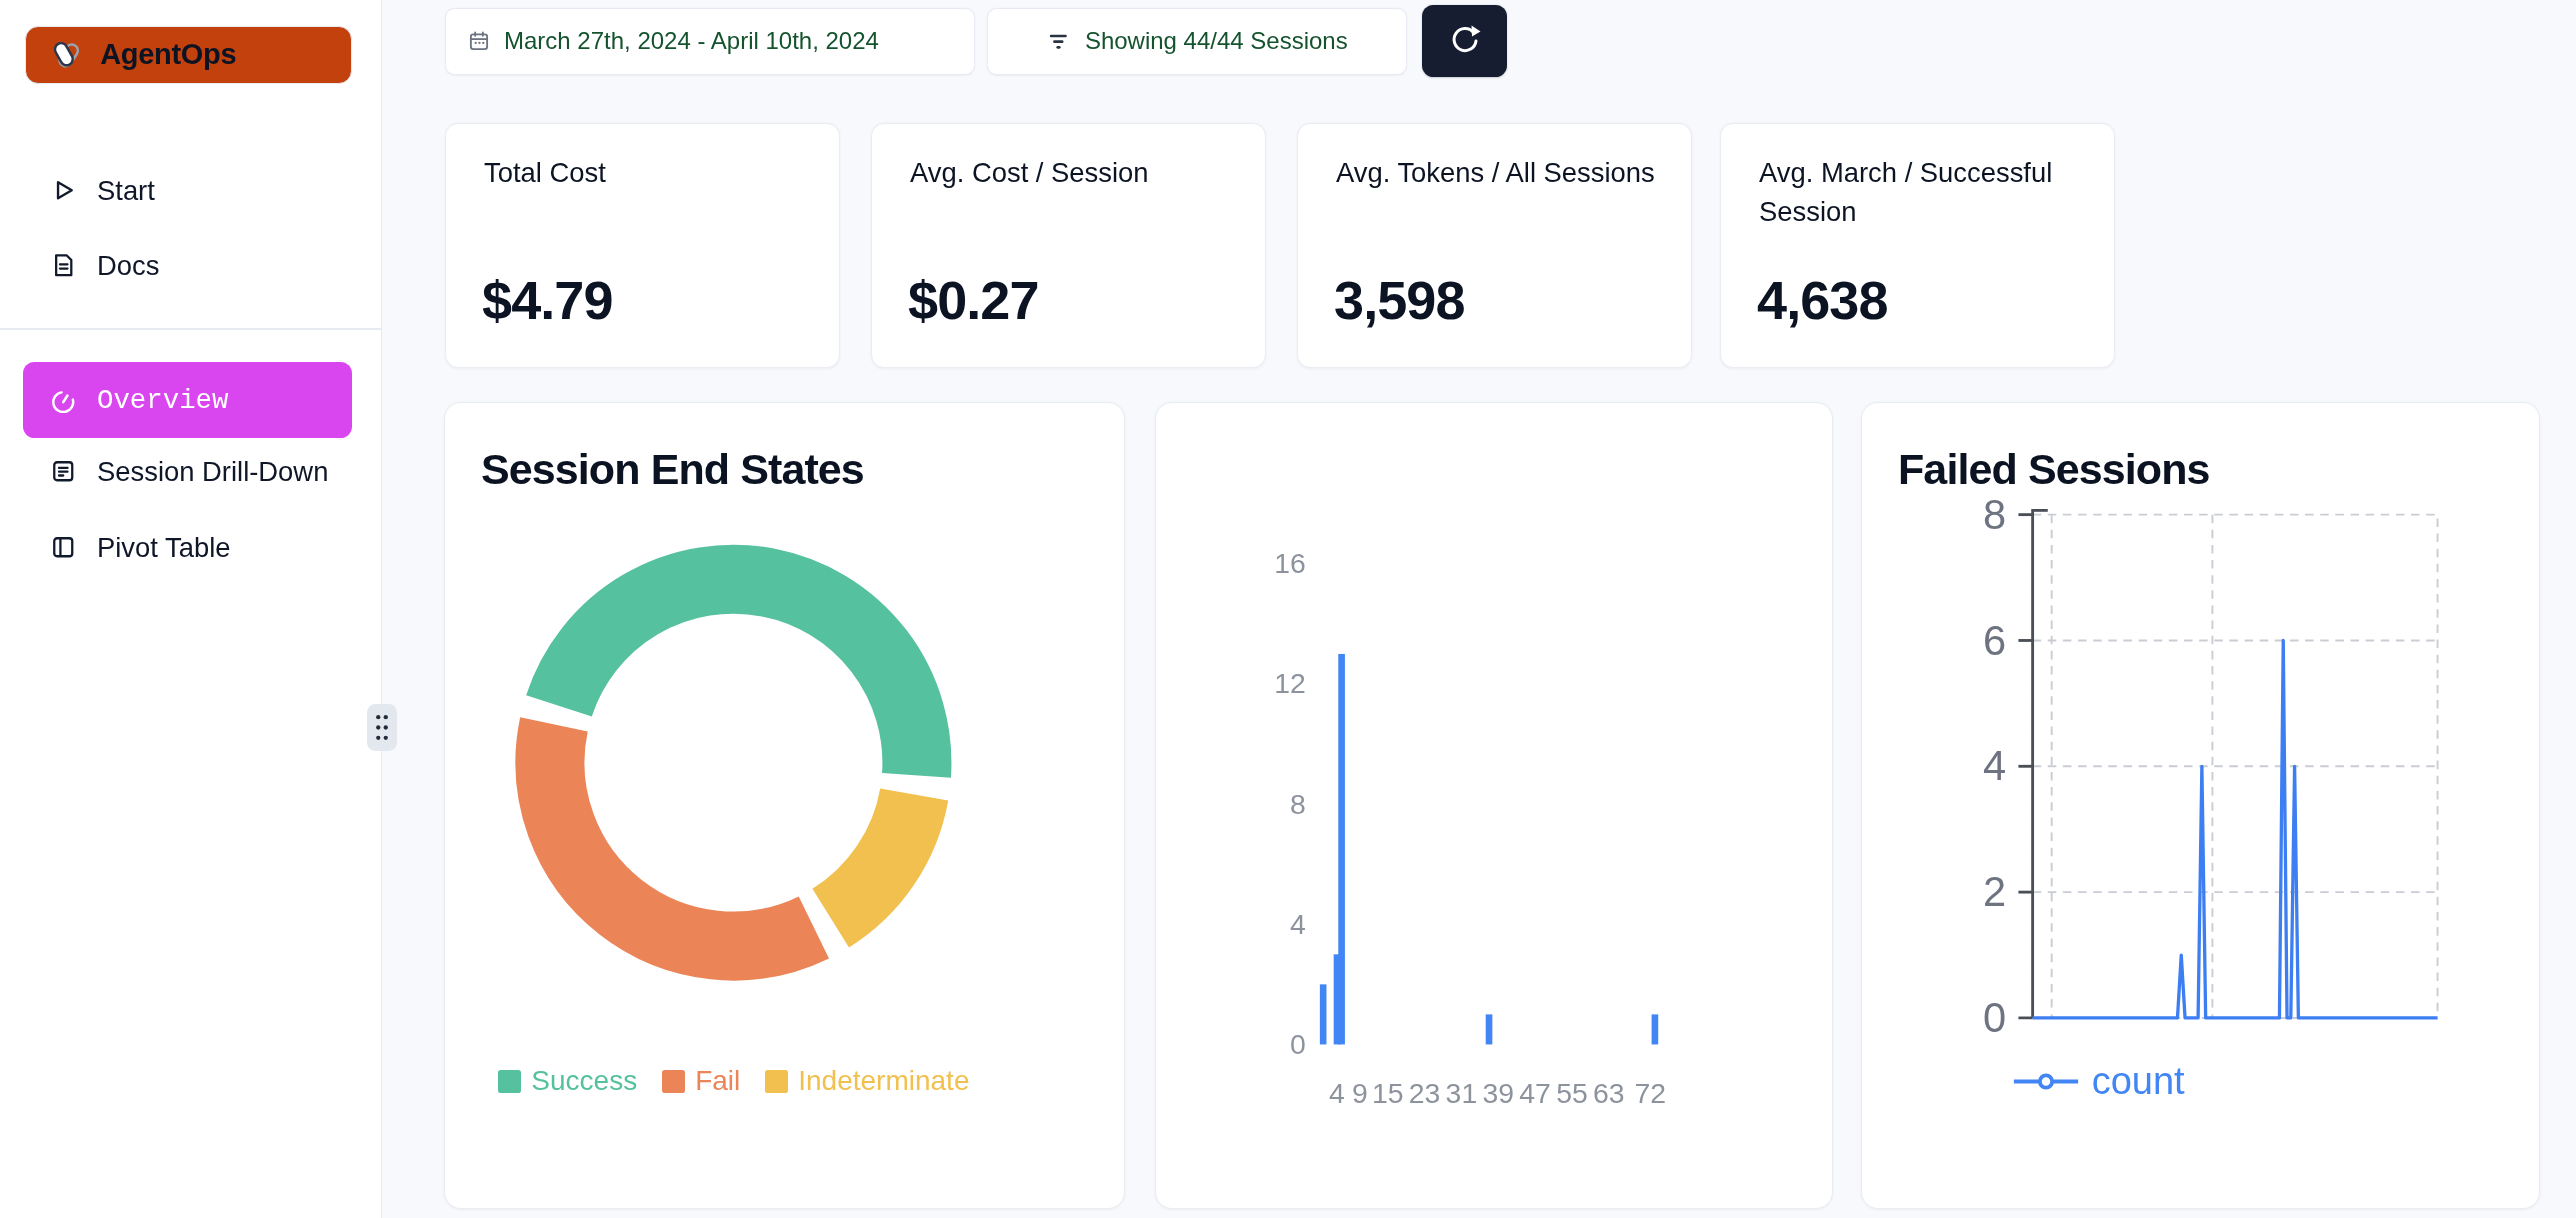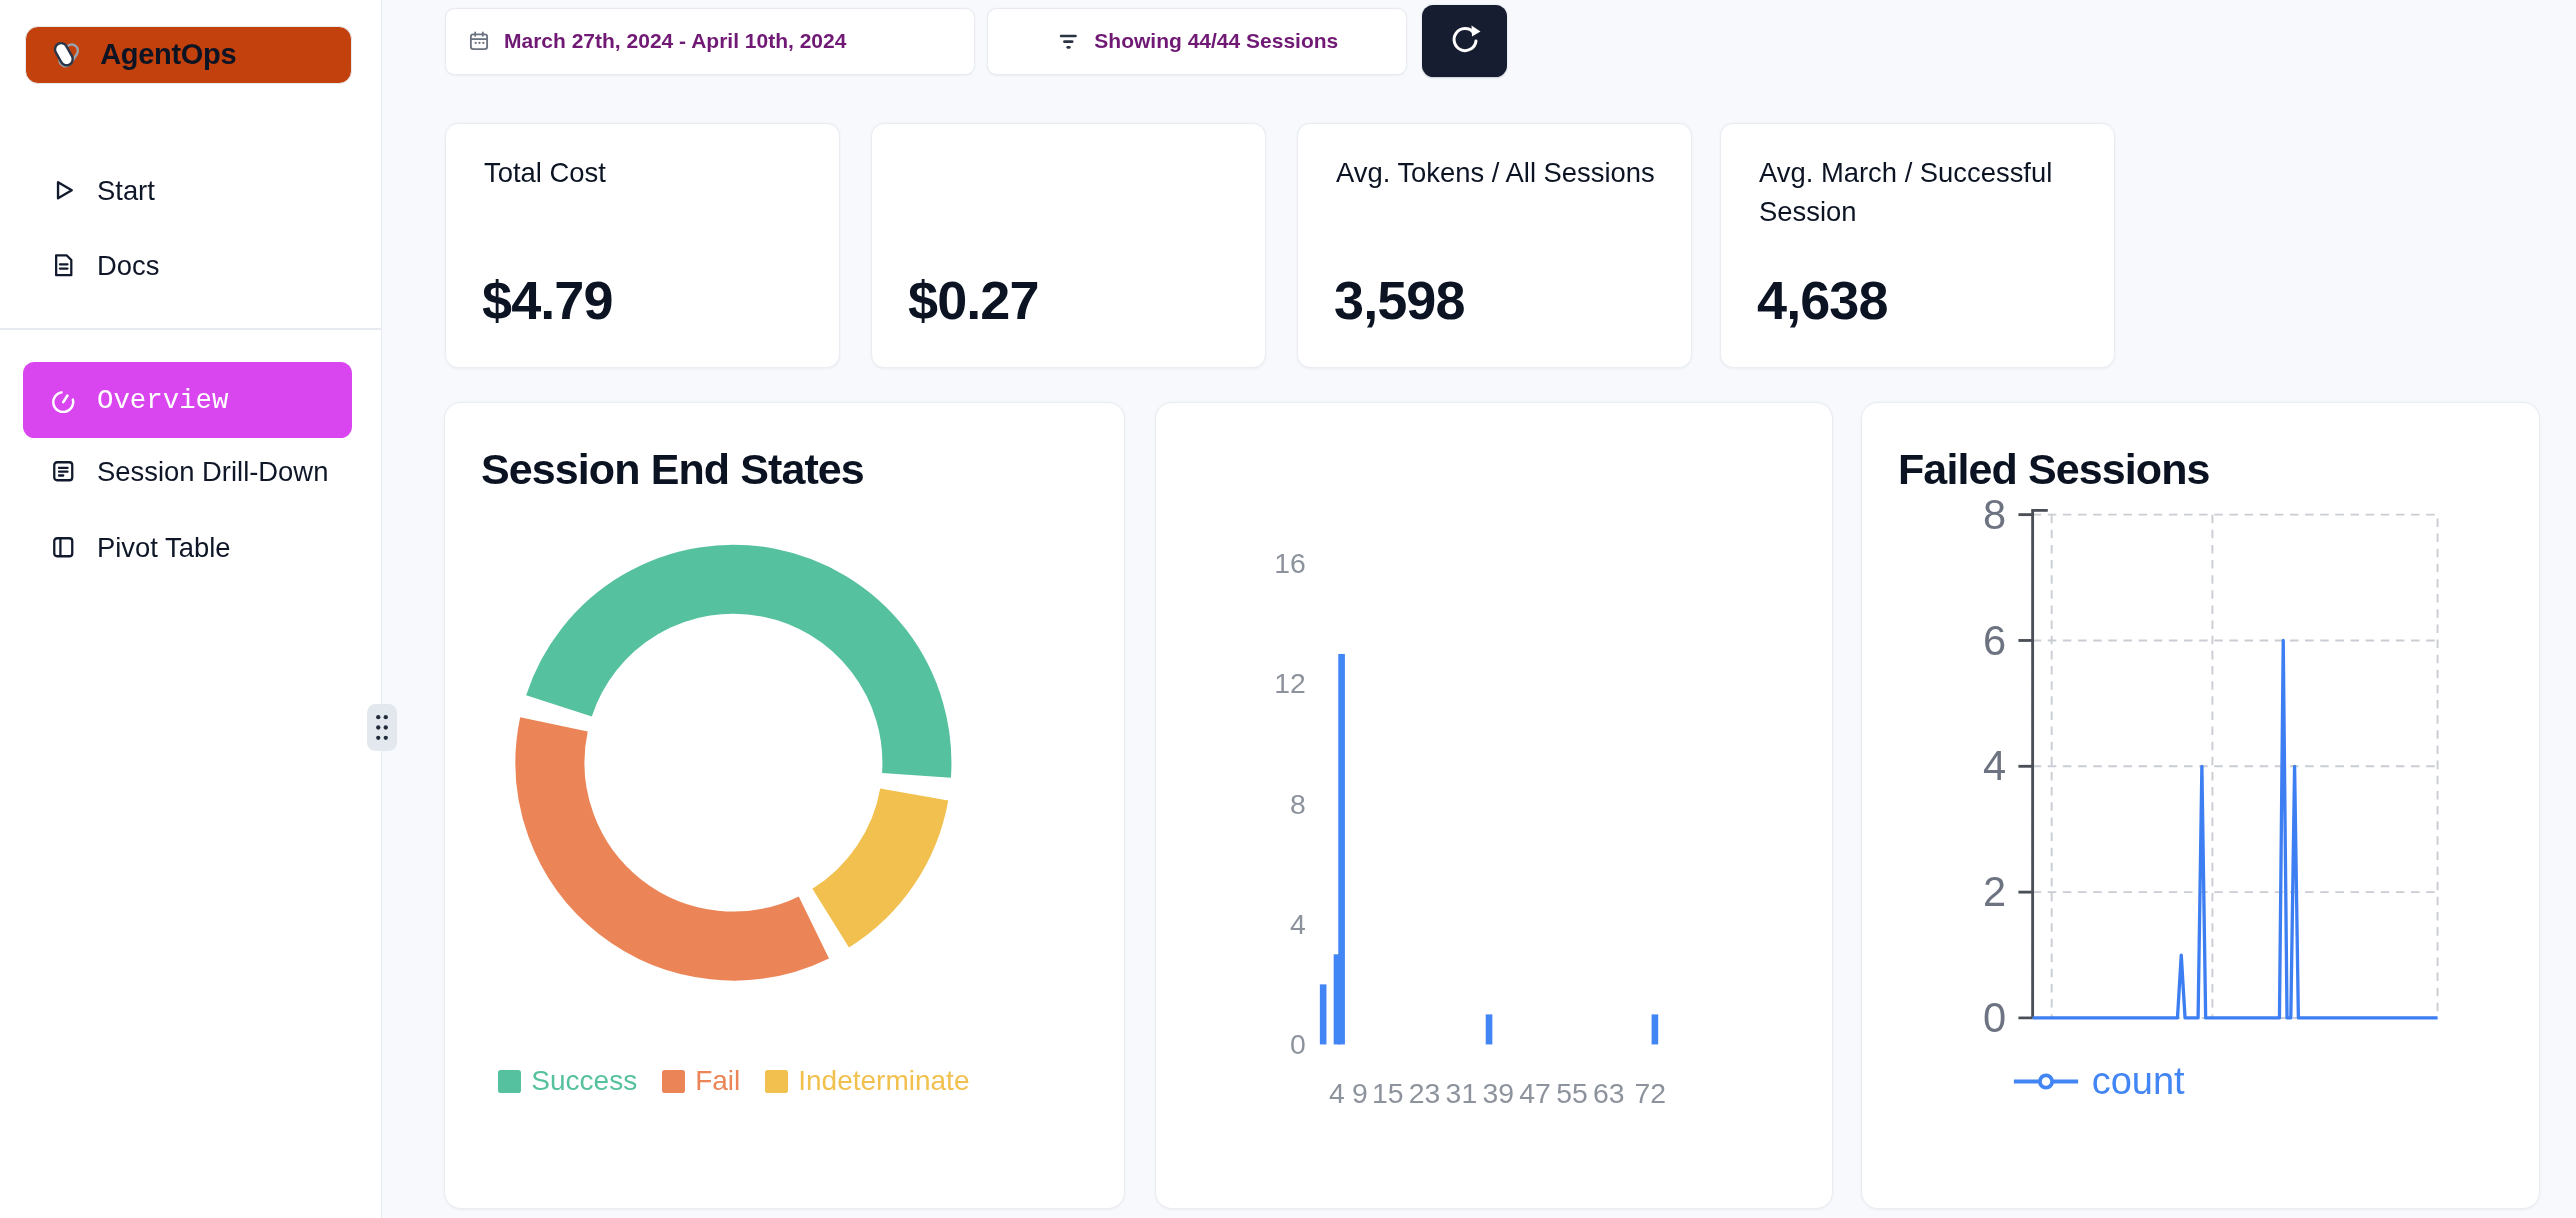--- a/index.html
+++ b/index.html
@@ -17,21 +17,21 @@
   .nav-item.active .lbl { color:#ffffff; }
   .nav-divider { position:absolute; left:0; top:328px; width:382px; height:1.9px; background:#e7ebf1; }
   .icon-24 { width:26.5px; height:26.5px; flex:0 0 26.5px; }
 
   
   .grip { position:absolute; left:367px; top:704px; width:30px; height:47px; background:#e3e8ef; border-radius:8.5px; cursor:col-resize; z-index:5; }
   .grip svg { position:absolute; left:0; top:0; }
 
   
   .btn { position:absolute; top:7.6px; height:67px; background:#fff; border:1.9px solid #e7ebf1; border-radius:9.5px; display:flex; align-items:center; box-shadow:0 0.9px 1.9px rgba(16,24,40,.05); cursor:pointer; }
-  .btn .btxt { font-size:21px; font-weight:700; color:#701a75; white-space:nowrap; }
+  .btn .btxt { font-size:24px; font-weight:400; color:#14532d; white-space:nowrap; }
   .date-btn { left:445px; width:530px; padding-left:22px; gap:14px; }
   .filter-btn { left:987px; width:420px; justify-content:center; gap:14px; }
   .refresh-btn { position:absolute; left:1422px; top:4.7px; width:85px; height:72px; background:#161d31; border-radius:11.4px; display:flex; align-items:center; justify-content:center; cursor:pointer; box-shadow:0 0.9px 1.9px rgba(16,24,40,.2); }
 
   
   .stat-card { position:absolute; top:123px; width:395px; height:245px; background:#fff; border:1.9px solid #e9edf2; border-radius:13.2px; box-shadow:0 0.9px 2.8px rgba(16,24,40,.05); }
   .stat-label { position:absolute; left:38px; top:30px; right:26.5px; font-size:27.4px; line-height:1.42; color:#0c1424; }
   .stat-value { position:absolute; left:36px; bottom:36px; font-size:54px; font-weight:700; letter-spacing:-0.9px; color:#0c1424; }
 
   
@@ -162,20 +162,21 @@
         <polygon points="26.5,4.5 35.5,10.5 27,15.5" fill="#ffffff"></polygon>
       </svg>
     </span>
   </div>
 
   <div class="stat-card" style="left:445px">
     <div class="stat-label">Total Cost</div>
     <div class="stat-value">$4.79</div>
   </div>
   <div class="stat-card" style="left:871px">
+    <div class="stat-label">Avg. Cost / Session</div>
     <div class="stat-value">$0.27</div>
   </div>
   <div class="stat-card" style="left:1297px">
     <div class="stat-label">Avg. Tokens / All Sessions</div>
     <div class="stat-value">3,598</div>
   </div>
   <div class="stat-card" style="left:1720px">
     <div class="stat-label">Avg. March / Successful Session</div>
     <div class="stat-value">4,638</div>
   </div>

